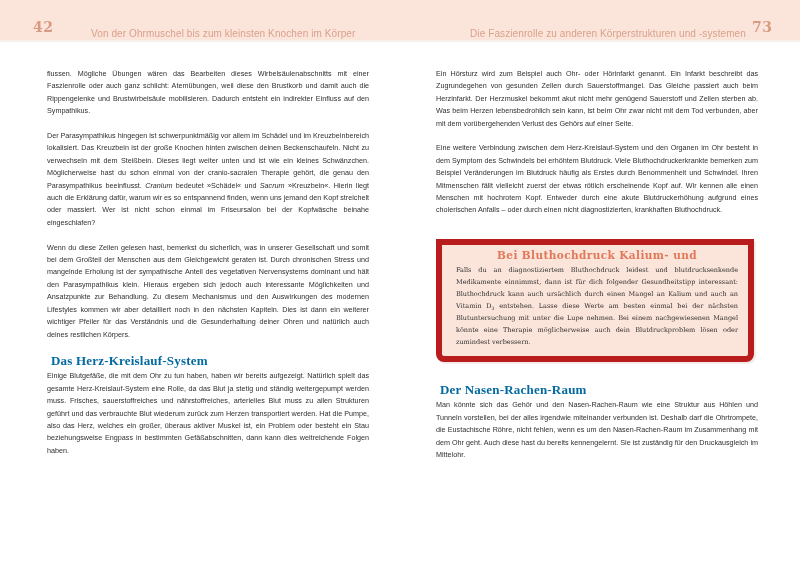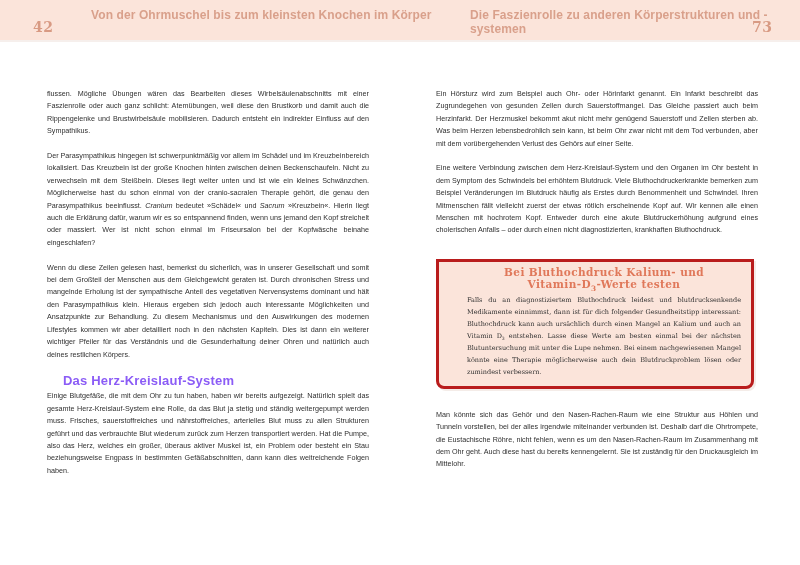--- a/index.html
+++ b/index.html
@@ -19,58 +19,58 @@
       position: absolute; top: 19px;
       font-family: "DejaVu Serif", serif;
       font-weight: bold;
       font-size: 14px;
       color: #d89a83;
       letter-spacing: 0.5px;
     }
     .pagenum.left { left: 33px; text-align: right; }
     .pagenum.right { left: 752px; }
     .running {
-      position: absolute; top: 8px;
-      font-size: 12px;
+      position: absolute; top: 28px;
+      font-size: 10px;
       color: #d9a08b;
-      font-weight: bold;
+      font-weight: normal;
       letter-spacing: 0.1px;
     }
     .running.left { left: 91px; }
     .running.right { left: 470px; }
 
     .col {
-      position: absolute; top: 88px; width: 322px;
+      position: absolute; top: 68px; width: 322px;
       font-size: 7.2px;
       line-height: 12.4px;
       text-align: justify;
       color: #2f2f2f;
     }
     .col.left { left: 47px; }
     .col.right { left: 436px; }
     .col p { margin: 0 0 12.4px 0; }
     .col p em { }
 
     .h2 {
-      font-family: Liberation Sans, sans-serif;
+      font-family: Liberation Serif, serif;
       font-weight: bold;
       font-size: 13px;
-      color: #8b5cf6;
-      margin: 10px 0 1px 16px;
+      color: #0369a1;
+      margin: 10px 0 1px 4px;
       line-height: 16px;
       letter-spacing: 0.2px;
     }
 
     .box {
       position: relative;
       margin: 22px 4px 20px 0;
       background: #fbe4da;
-      border: 3px solid #b91c1c;
+      border: 6px solid #b91c1c;
       border-radius: 0 0 8px 8px;
-      padding: 4px 10px 8px 28px;
+      padding: 4px 10px 8px 14px;
       box-shadow: 2px 2px 0 #f4ece8;
       text-align: justify;
     }
     .box::before {
       content: ""; position: absolute; left: -6px; top: -6px; right: 6px; height: 6px;
       background: #fbe4da; opacity: .0;
     }
     .box-title {
       font-family: "DejaVu Serif", serif;
       font-weight: bold;
@@ -107,19 +107,19 @@
   <p>Einige Blutgefäße, die mit dem Ohr zu tun haben, haben wir bereits aufgezeigt. Natürlich spielt das gesamte Herz-Kreislauf-System eine Rolle, da das Blut ja stetig und ständig weitergepumpt werden muss. Frisches, sauerstoffreiches und nährstoffreiches, arterielles Blut muss zu allen Strukturen geführt und das verbrauchte Blut wiederum zurück zum Herzen transportiert werden. Hat die Pumpe, also das Herz, welches ein großer, überaus aktiver Muskel ist, ein Problem oder besteht ein Stau beziehungsweise Engpass in bestimmten Gefäßabschnitten, dann kann dies weitreichende Folgen haben.</p>
 </div>
 
 <div class="col right">
   <p>Ein Hörsturz wird zum Beispiel auch Ohr- oder Hörinfarkt genannt. Ein Infarkt beschreibt das Zugrundegehen von gesunden Zellen durch Sauerstoffmangel. Das Gleiche passiert auch beim Herzinfarkt. Der Herzmuskel bekommt akut nicht mehr genügend Sauerstoff und Zellen sterben ab. Was beim Herzen lebensbedrohlich sein kann, ist beim Ohr zwar nicht mit dem Tod verbunden, aber mit dem vorübergehenden Verlust des Gehörs auf einer Seite.</p>
   <p>Eine weitere Verbindung zwischen dem Herz-Kreislauf-System und den Organen im Ohr besteht in dem Symptom des Schwindels bei erhöhtem Blutdruck. Viele Bluthochdruckerkrankte bemerken zum Beispiel Veränderungen im Blutdruck häufig als Erstes durch Benommenheit und Schwindel. Ihren Mitmenschen fällt vielleicht zuerst der etwas rötlich erscheinende Kopf auf. Wir kennen alle einen Menschen mit hochrotem Kopf. Entweder durch eine akute Blutdruckerhöhung aufgrund eines cholerischen Anfalls – oder durch einen nicht diagnostizierten, krankhaften Bluthochdruck.</p>
 
   <div class="box">
     <div class="box-title">
       <div>Bei Bluthochdruck Kalium- und</div>
-      <div><span>Vitamin-D</span><sub>3</sub><span>-Werte testen</span></div>
     </div>
     <div class="box-text"><span>Falls du an diagnostiziertem Bluthochdruck leidest und blutdrucksenkende Medikamente einnimmst, dann ist für dich folgender Gesundheitstipp interessant: Bluthochdruck kann auch ursächlich durch einen Mangel an Kalium und auch an Vitamin D</span><sub>3</sub><span> entstehen. Lasse diese Werte am besten einmal bei der nächsten Blutuntersuchung mit unter die Lupe nehmen. Bei einem nachgewiesenen Mangel könnte eine Therapie möglicherweise auch dein Blutdruckproblem lösen oder zumindest verbessern.</span></div>
   </div>
 
+  <div class="h2">Der Nasen-Rachen-Raum</div>
   <p>Man könnte sich das Gehör und den Nasen-Rachen-Raum wie eine Struktur aus Höhlen und Tunneln vorstellen, bei der alles irgendwie miteinander verbunden ist. Deshalb darf die Ohrtrompete, die Eustachische Röhre, nicht fehlen, wenn es um den Nasen-Rachen-Raum im Zusammenhang mit dem Ohr geht. Auch diese hast du bereits kennengelernt. Sie ist zuständig für den Druckausgleich im Mittelohr.</p>
 </div>
 
 </body></html>

